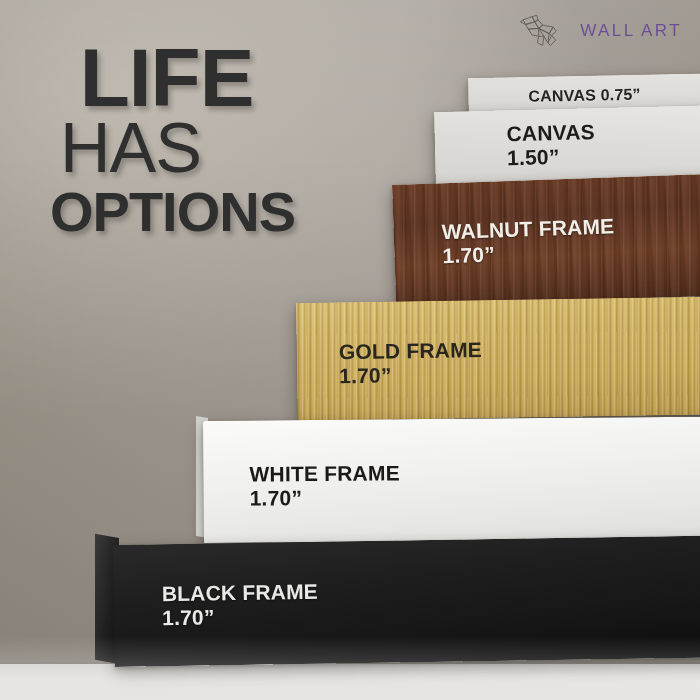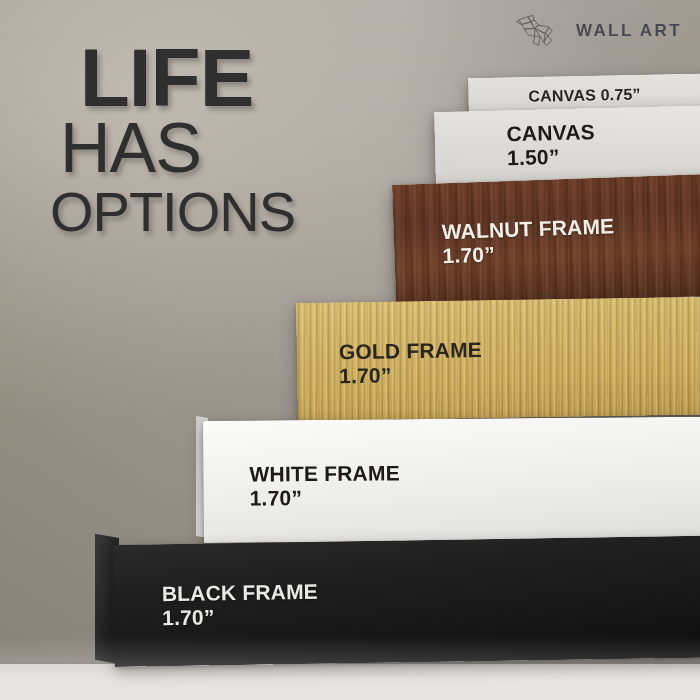--- a/index.html
+++ b/index.html
@@ -42,32 +42,32 @@
   
   .headline{
     position:absolute;left:38px;top:40px;
     color:#2f2f2f;
     letter-spacing:-1px;
     text-shadow:3px 4px 5px rgba(40,36,30,.32);
     user-select:none;
   }
   .headline .l1{font-size:82px;line-height:.92;font-weight:bold;text-align:center;}
   .headline .l2{font-size:70px;line-height:.96;font-weight:normal;padding-left:22px;}
-  .headline .l3{font-size:56px;line-height:1.02;font-weight:normal;padding-left:12px;}
+  .headline .l3{font-size:56px;line-height:1.02;font-weight:bold;padding-left:12px;}
 
   
   .logo{
     position:absolute;right:18px;top:14px;
     display:flex;align-items:center;gap:9px;
     opacity:.62;
   }
   .logo-mark{width:42px;height:34px;display:block;}
   .logo-text{
-    font-size:17px;letter-spacing:2.4px;color:#0f172a;
-    font-weight:bold;
+    font-size:17px;letter-spacing:2.4px;color:#4c1d95;
+    font-weight:normal;
     margin-left:10px;
   }
 
   
   .slab{
     position:absolute;
     overflow:hidden;
     box-shadow:0 7px 16px rgba(35,31,26,.40), 0 2px 4px rgba(35,31,26,.28);
   }
   .slab .tex{position:absolute;inset:0;}

